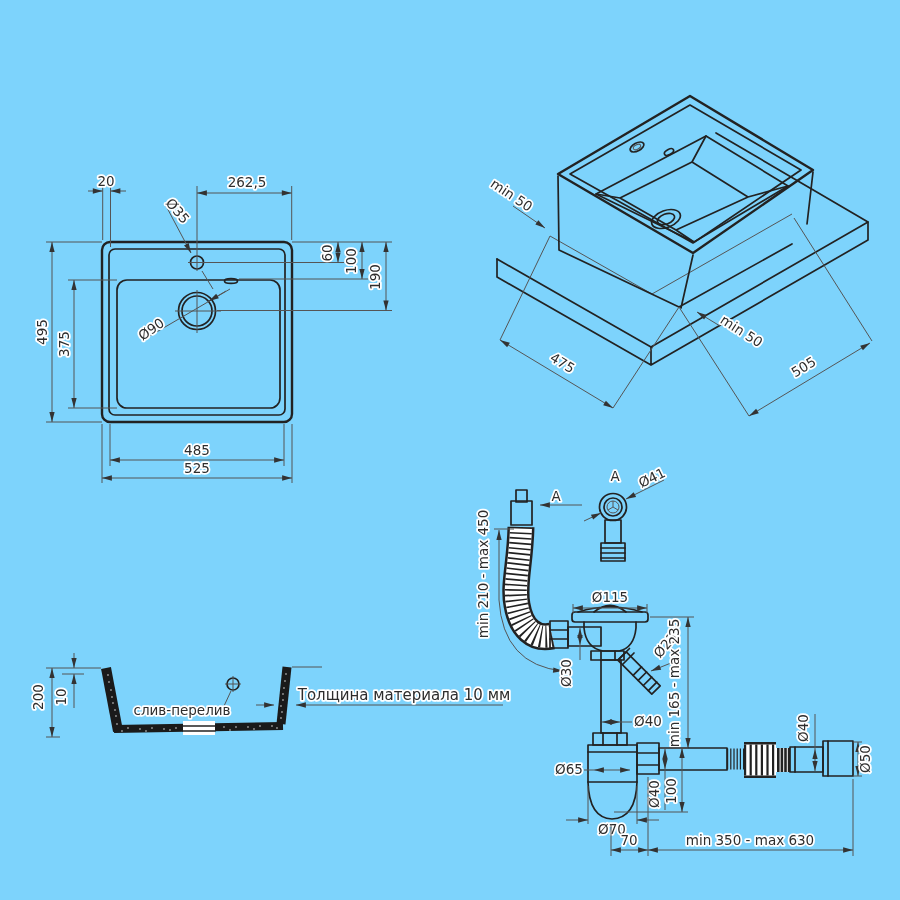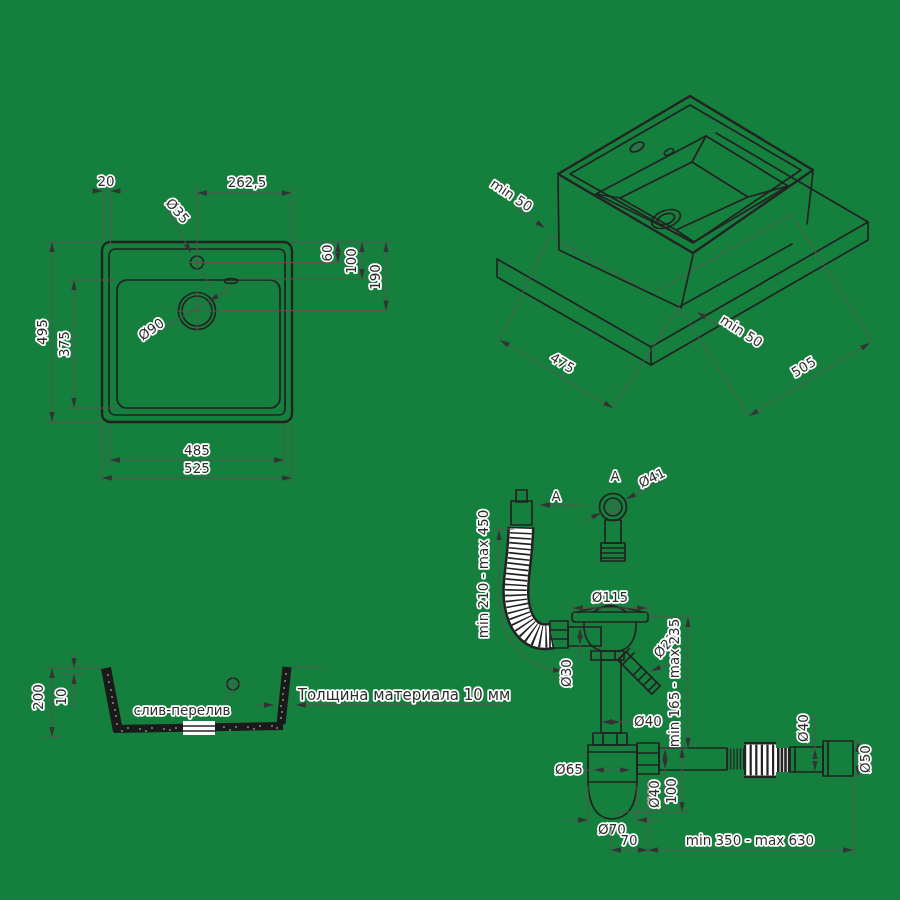--- a/index.html
+++ b/index.html
@@ -1,16 +1,16 @@
 <!DOCTYPE html>
 <html><head>
 <meta charset="utf-8">
 <style>
   html,body{margin:0;padding:0;background:#fff;}
-  .page{width:900px;height:900px;background:#15803d;position:relative;font-family:"DejaVu Sans",sans-serif;}
+  .page{width:900px;height:900px;background:#7dd3fc;position:relative;font-family:"DejaVu Sans",sans-serif;}
   svg{display:block;}
   .obj{stroke:#222;fill:none;stroke-width:1.7;stroke-linejoin:round;stroke-linecap:round;}
   .obj2{stroke:#222;fill:none;stroke-width:2.4;stroke-linejoin:round;}
   .thin{stroke:#555;fill:none;stroke-width:1;}
   .granite{stroke:#1a1a1a;stroke-linecap:butt;}
   .speck{stroke:#fff;stroke-width:1.4;fill:none;stroke-linecap:round;}
   text{font-family:"DejaVu Sans",sans-serif;font-size:13.5px;fill:#2d2d2d;
        paint-order:stroke;stroke:#ffffff;stroke-width:3.5px;stroke-linejoin:round;}
   text.big{font-size:15px;}
   .mid{text-anchor:middle;}

